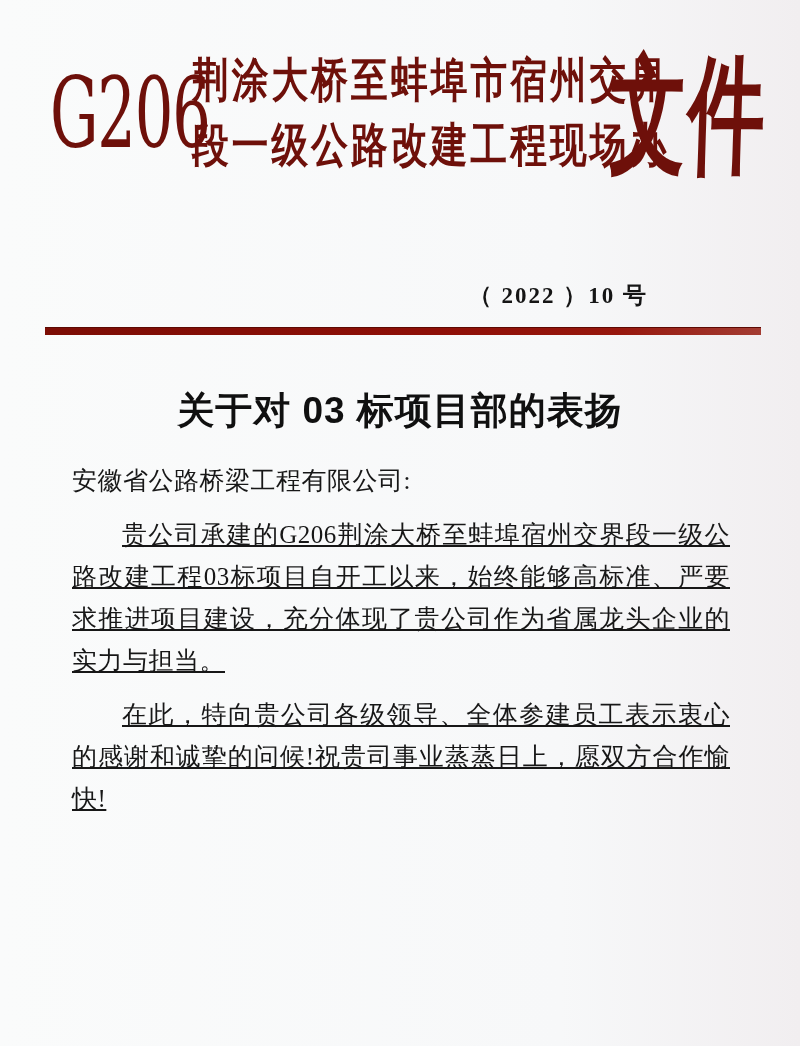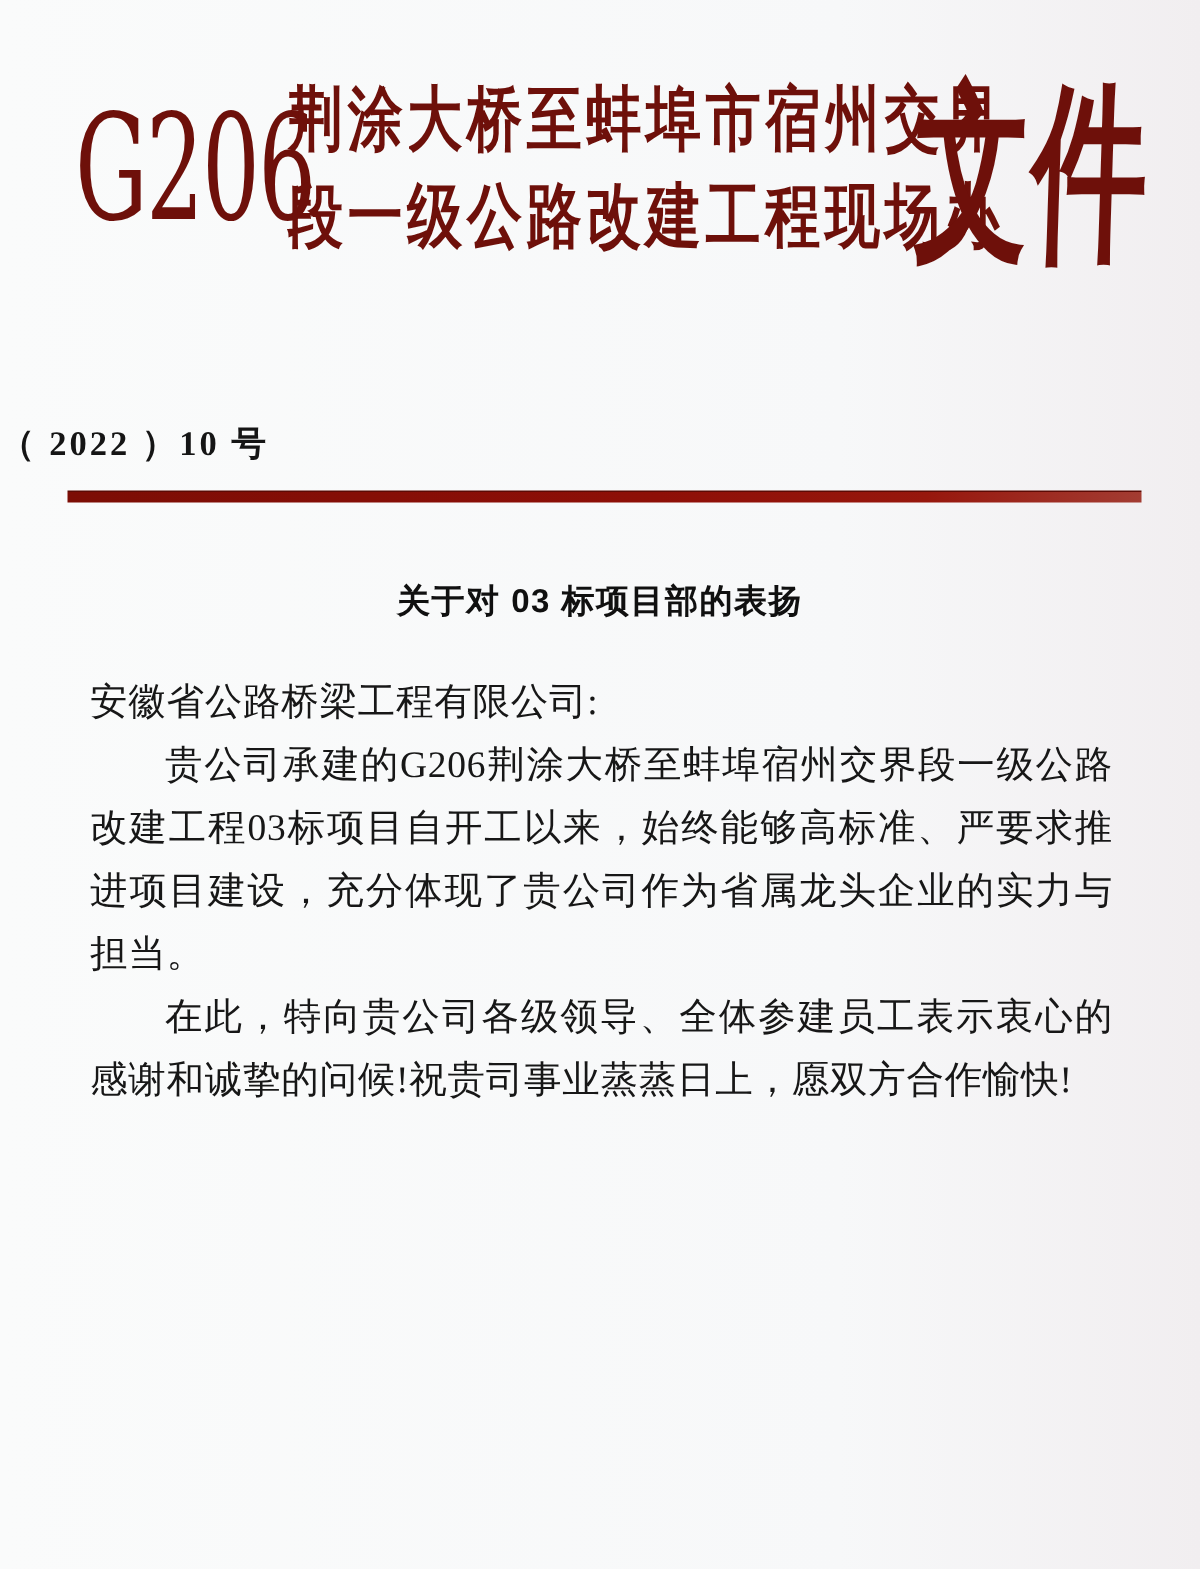--- a/index.html
+++ b/index.html
@@ -28,47 +28,47 @@
   }
   .doc-word{
     position:absolute;left:612px;top:4px;
     font-weight:bold;font-size:128px;line-height:140px;
     transform:scaleX(0.60) skewX(-3deg);transform-origin:left top;
     white-space:nowrap;letter-spacing:2px;
   }
   
   .doc-number{
     position:absolute;top:280px;left:0;width:648px;
-    text-align:left;font-size:23px;font-weight:600;
+    text-align:right;font-size:23px;font-weight:600;
     letter-spacing:2px;color:#151515;
   }
   
   .red-rule{
     position:absolute;top:327px;left:45px;width:716px;height:7px;
     background:linear-gradient(90deg,#7c0d05 0%,#8e0f07 55%,#97170d 80%,#a33c32 100%);
     border-top:1px solid #5c0a04;
   }
   
   .doc-title{
     position:absolute;top:386px;left:0;width:800px;
     text-align:center;
     font-family:"Liberation Sans",sans-serif;
-    font-weight:bold;font-size:22px;color:#101010;
+    font-weight:bold;font-size:37px;color:#101010;
     letter-spacing:1px;
   }
   
   .doc-body{
     position:absolute;top:448px;left:60px;width:682px;
     font-size:25px;line-height:42px;
     text-align:justify;
     letter-spacing:0.5px;
     color:#171717;
   }
-  .doc-body p{margin:0;}
-  .doc-body p.indent{text-indent:2em;}
+  .doc-body p{margin:12px;}
+  .doc-body p.indent{text-indent:2em;text-decoration:underline;}
 </style>
 </head>
 <body>
 
 <div class="page">
 
   <div class="letterhead">
     <div class="road-code">G206</div>
     <div class="org-lines">
       <div>荆涂大桥至蚌埠市宿州交界</div>

